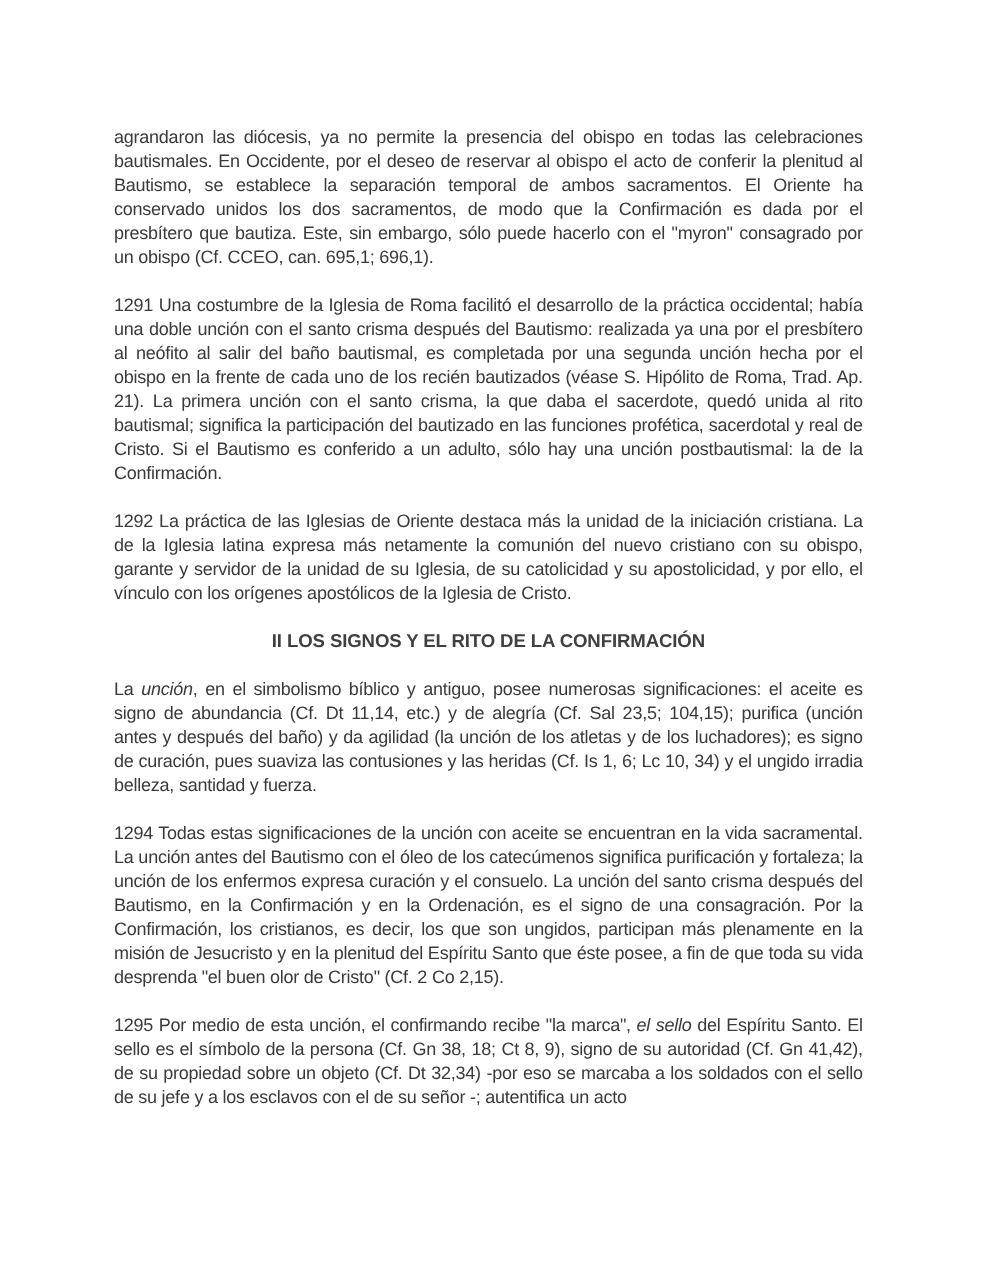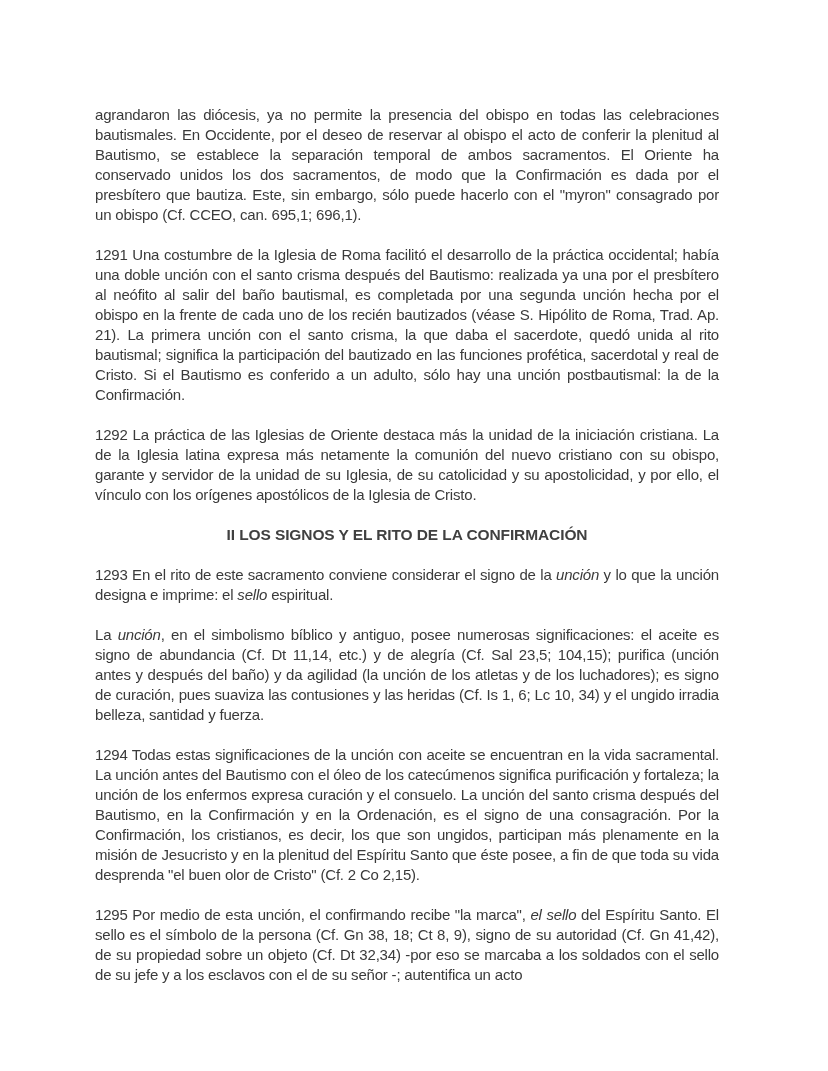--- a/index.html
+++ b/index.html
@@ -46,18 +46,17 @@
 </style>
 </head>
 <body>
 
 <div class="page">
   <div class="content" style="color: rgb(58, 58, 58);">
       <p class="para"><span>agrandaron las diócesis, ya no permite la presencia del obispo en todas las celebraciones bautismales. En Occidente, por el deseo de reservar al obispo el acto de conferir la plenitud al Bautismo, se establece la separación temporal de ambos sacramentos. El Oriente ha conservado unidos los dos sacramentos, de modo que la Confirmación es dada por el presbítero que bautiza. Este, sin embargo, sólo puede hacerlo con el "myron" consagrado por un obispo (Cf. CCEO, can. 695,1; 696,1).</span></p>
       <p class="para"><span>1291 Una costumbre de la Iglesia de Roma facilitó el desarrollo de la práctica occidental; había una doble unción con el santo crisma después del Bautismo: realizada ya una por el presbítero al neófito al salir del baño bautismal, es completada por una segunda unción hecha por el obispo en la frente de cada uno de los recién bautizados (véase S. Hipólito de Roma, Trad. Ap. 21). La primera unción con el santo crisma, la que daba el sacerdote, quedó unida al rito bautismal; significa la participación del bautizado en las funciones profética, sacerdotal y real de Cristo. Si el Bautismo es conferido a un adulto, sólo hay una unción postbautismal: la de la Confirmación.</span></p>
       <p class="para"><span>1292 La práctica de las Iglesias de Oriente destaca más la unidad de la iniciación cristiana. La de la Iglesia latina expresa más netamente la comunión del nuevo cristiano con su obispo, garante y servidor de la unidad de su Iglesia, de su catolicidad y su apostolicidad, y por ello, el vínculo con los orígenes apostólicos de la Iglesia de Cristo.</span></p>
       <h2 class="section-heading" style="color: #404040;">II LOS SIGNOS Y EL RITO DE LA CONFIRMACIÓN</h2>
-      <p class="para"><span>1293 En el rito de este sacramento conviene considerar el signo de la </span><span class="italic">unción</span><span> y lo que la unción designa e imprime: el </span><span class="italic">sello</span><span> espiritual.</span></p>
       <p class="para"><span>La </span><span class="italic">unción</span><span>, en el simbolismo bíblico y antiguo, posee numerosas significaciones: el aceite es signo de abundancia (Cf. Dt 11,14, etc.) y de alegría (Cf. Sal 23,5; 104,15); purifica (unción antes y después del baño) y da agilidad (la unción de los atletas y de los luchadores); es signo de curación, pues suaviza las contusiones y las heridas (Cf. Is 1, 6; Lc 10, 34) y el ungido irradia belleza, santidad y fuerza.</span></p>
       <p class="para"><span>1294 Todas estas significaciones de la unción con aceite se encuentran en la vida sacramental. La unción antes del Bautismo con el óleo de los catecúmenos significa purificación y fortaleza; la unción de los enfermos expresa curación y el consuelo. La unción del santo crisma después del Bautismo, en la Confirmación y en la Ordenación, es el signo de una consagración. Por la Confirmación, los cristianos, es decir, los que son ungidos, participan más plenamente en la misión de Jesucristo y en la plenitud del Espíritu Santo que éste posee, a fin de que toda su vida desprenda "el buen olor de Cristo" (Cf. 2 Co 2,15).</span></p>
       <p class="para"><span>1295 Por medio de esta unción, el confirmando recibe "la marca", </span><span class="italic">el sello</span><span> del Espíritu Santo. El sello es el símbolo de la persona (Cf. Gn 38, 18; Ct 8, 9), signo de su autoridad (Cf. Gn 41,42), de su propiedad sobre un objeto (Cf. Dt 32,34) -por eso se marcaba a los soldados con el sello de su jefe y a los esclavos con el de su señor -; autentifica un acto</span></p>
     </div>
 </div>
 
 </body></html>

